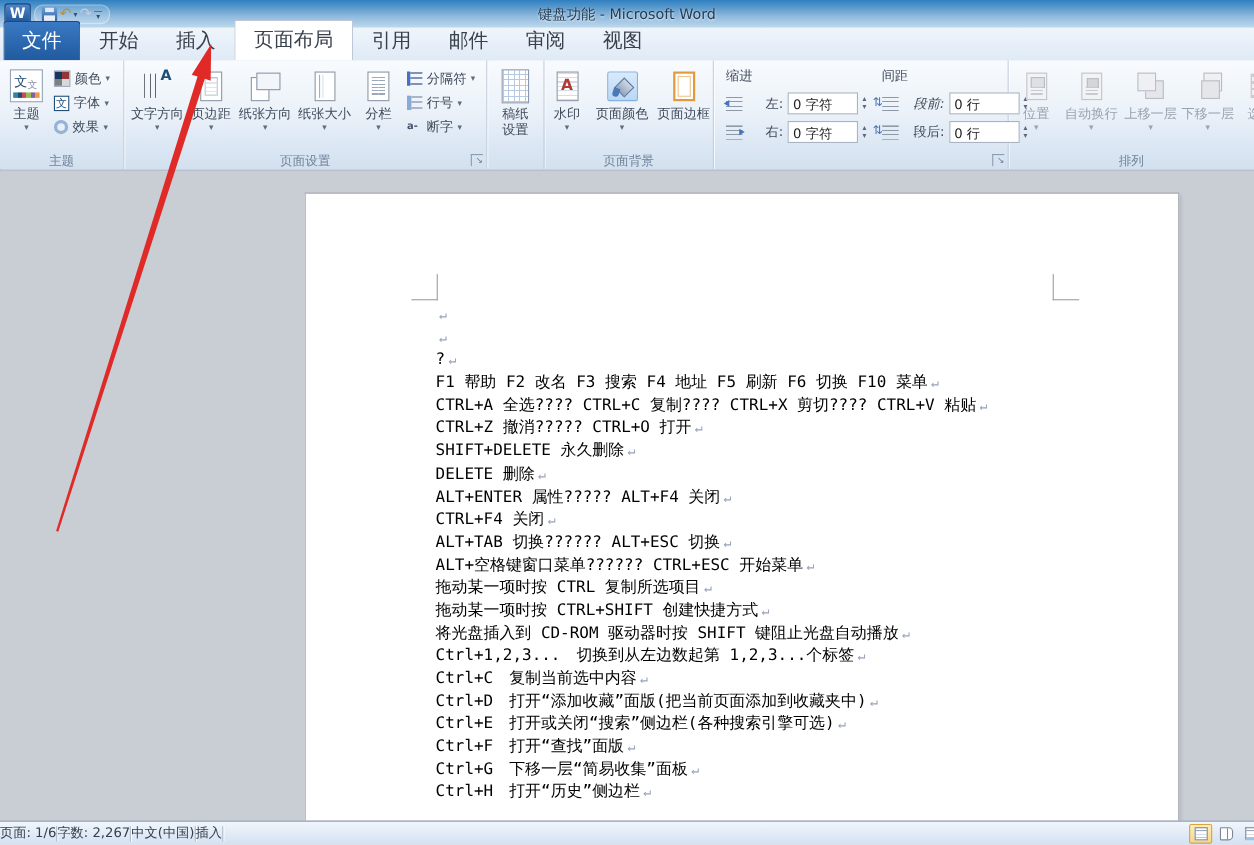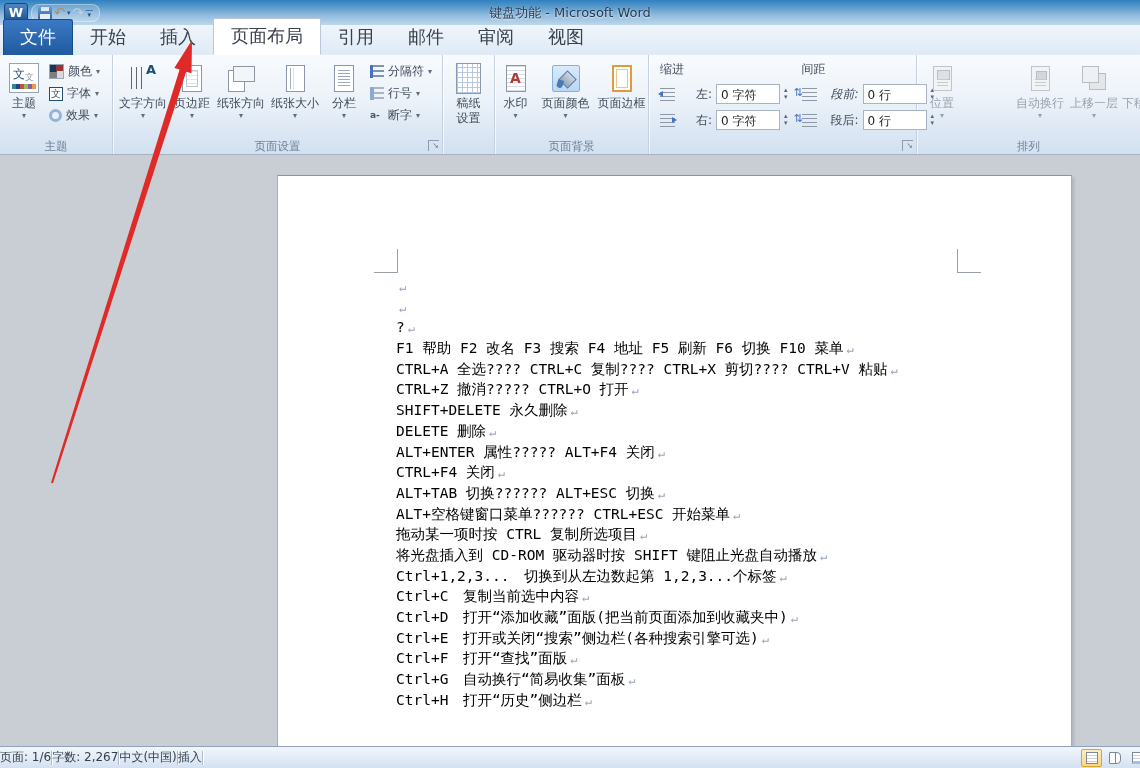--- a/index.html
+++ b/index.html
@@ -392,21 +392,21 @@
 
     <div class="rgroup" style="flex:1; overflow:hidden; border-right:none;">
       <div class="rgroup-content">
         <div class="bigbtn disabled">
           <div class="bicon">
               <div class="gray-page i-pos"></div>
             </div>
           <div class="blabel">位置</div>
           <div class="dd">▾</div>
         </div>
-        <div class="bigbtn disabled" style="min-width:56px;margin-left:48px;">
+        <div class="bigbtn disabled" style="min-width:56px;">
           <div class="bicon">
               <div class="gray-page i-wrap"></div>
             </div>
           <div class="blabel">自动换行</div>
           <div class="dd">▾</div>
         </div>
         <div class="bigbtn disabled" style="min-width:52px;">
           <div class="bicon">
               <div class="i-layers i-fwd"></div>
             </div>
@@ -442,27 +442,28 @@
         <div class="doc-line"><span>F1 帮助 F2 改名 F3 搜索 F4 地址 F5 刷新 F6 切换 F10 菜单</span><span class="pilcrow">↵</span></div>
         <div class="doc-line"><span>CTRL+A 全选???? CTRL+C 复制???? CTRL+X 剪切???? CTRL+V 粘贴</span><span class="pilcrow">↵</span></div>
         <div class="doc-line"><span>CTRL+Z 撤消????? CTRL+O 打开</span><span class="pilcrow">↵</span></div>
         <div class="doc-line"><span>SHIFT+DELETE 永久删除</span><span class="pilcrow">↵</span></div>
         <div class="doc-line"><span>DELETE 删除</span><span class="pilcrow">↵</span></div>
         <div class="doc-line"><span>ALT+ENTER 属性????? ALT+F4 关闭</span><span class="pilcrow">↵</span></div>
         <div class="doc-line"><span>CTRL+F4 关闭</span><span class="pilcrow">↵</span></div>
         <div class="doc-line"><span>ALT+TAB 切换?????? ALT+ESC 切换</span><span class="pilcrow">↵</span></div>
         <div class="doc-line"><span>ALT+空格键窗口菜单?????? CTRL+ESC 开始菜单</span><span class="pilcrow">↵</span></div>
         <div class="doc-line"><span>拖动某一项时按 CTRL 复制所选项目</span><span class="pilcrow">↵</span></div>
+        <div class="doc-line"><span>拖动某一项时按 CTRL+SHIFT 创建快捷方式</span><span class="pilcrow">↵</span></div>
         <div class="doc-line"><span>将光盘插入到 CD-ROM 驱动器时按 SHIFT 键阻止光盘自动播放</span><span class="pilcrow">↵</span></div>
         <div class="doc-line"><span>Ctrl+1,2,3...　切换到从左边数起第 1,2,3...个标签</span><span class="pilcrow">↵</span></div>
         <div class="doc-line"><span>Ctrl+C　复制当前选中内容</span><span class="pilcrow">↵</span></div>
         <div class="doc-line"><span>Ctrl+D　打开“添加收藏”面版(把当前页面添加到收藏夹中)</span><span class="pilcrow">↵</span></div>
         <div class="doc-line"><span>Ctrl+E　打开或关闭“搜索”侧边栏(各种搜索引擎可选)</span><span class="pilcrow">↵</span></div>
         <div class="doc-line"><span>Ctrl+F　打开“查找”面版</span><span class="pilcrow">↵</span></div>
-        <div class="doc-line"><span>Ctrl+G　自动换行“简易收集”面板</span><span class="pilcrow">↵</span></div>
+        <div class="doc-line"><span>Ctrl+G　下移一层“简易收集”面板</span><span class="pilcrow">↵</span></div>
         <div class="doc-line"><span>Ctrl+H　打开“历史”侧边栏</span><span class="pilcrow">↵</span></div>
       </div>
     </div>
   </div>
 
   <div class="statusbar">
     <div class="sb-item">页面: 1/6</div>
     <div class="sb-sep"></div>
     <div class="sb-item">字数: 2,267</div>
     <div class="sb-sep"></div>

